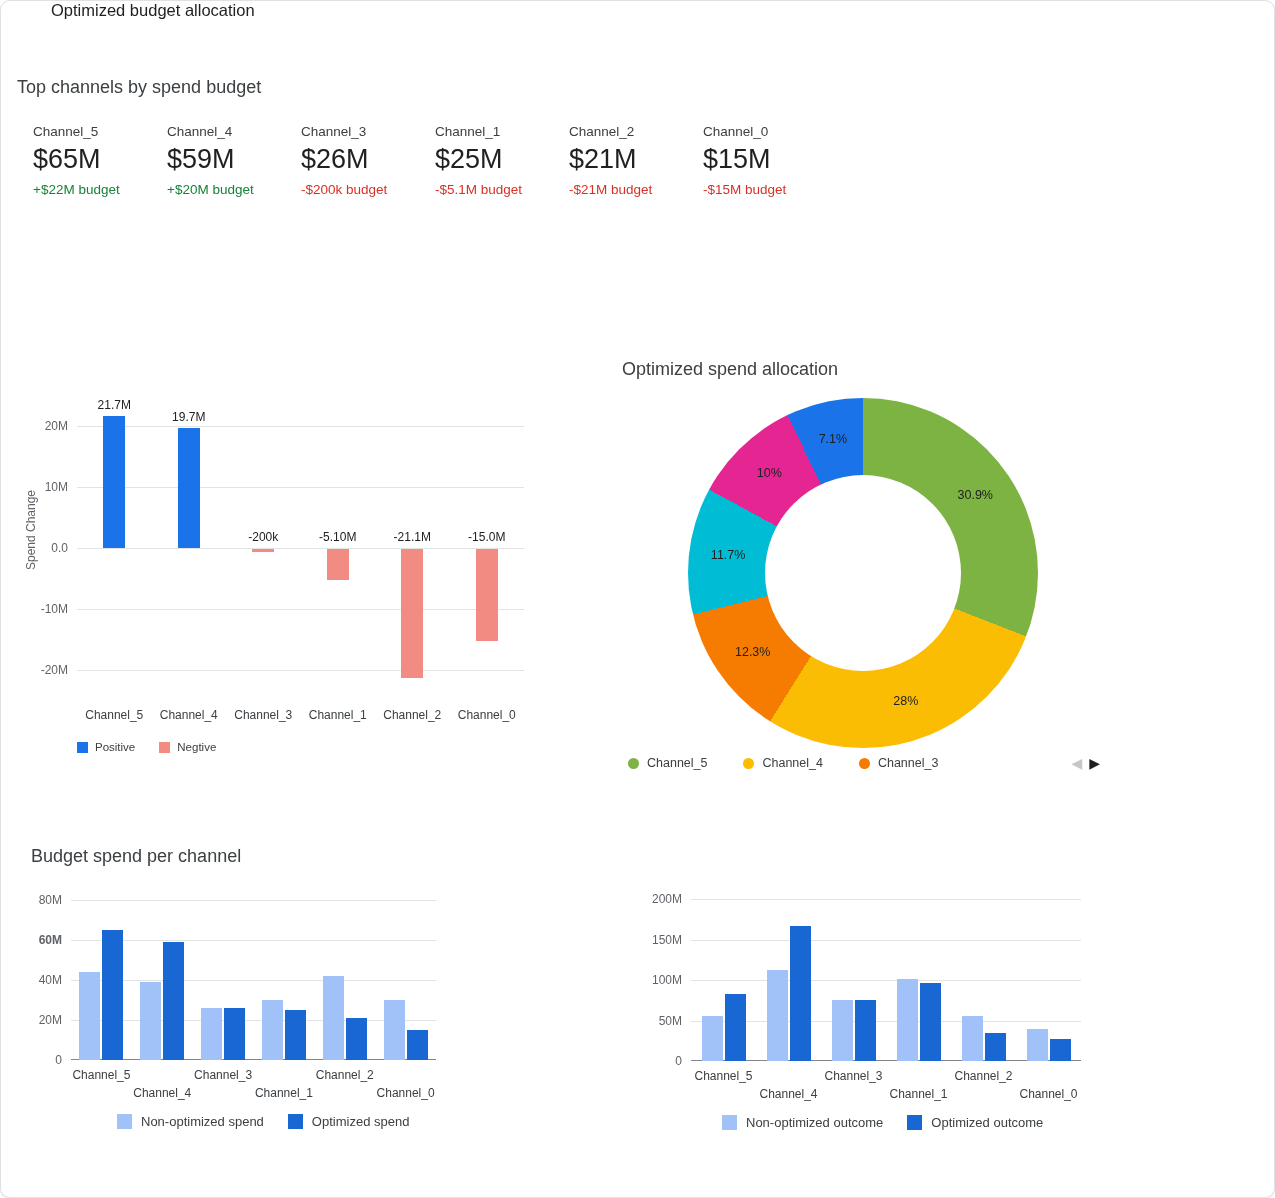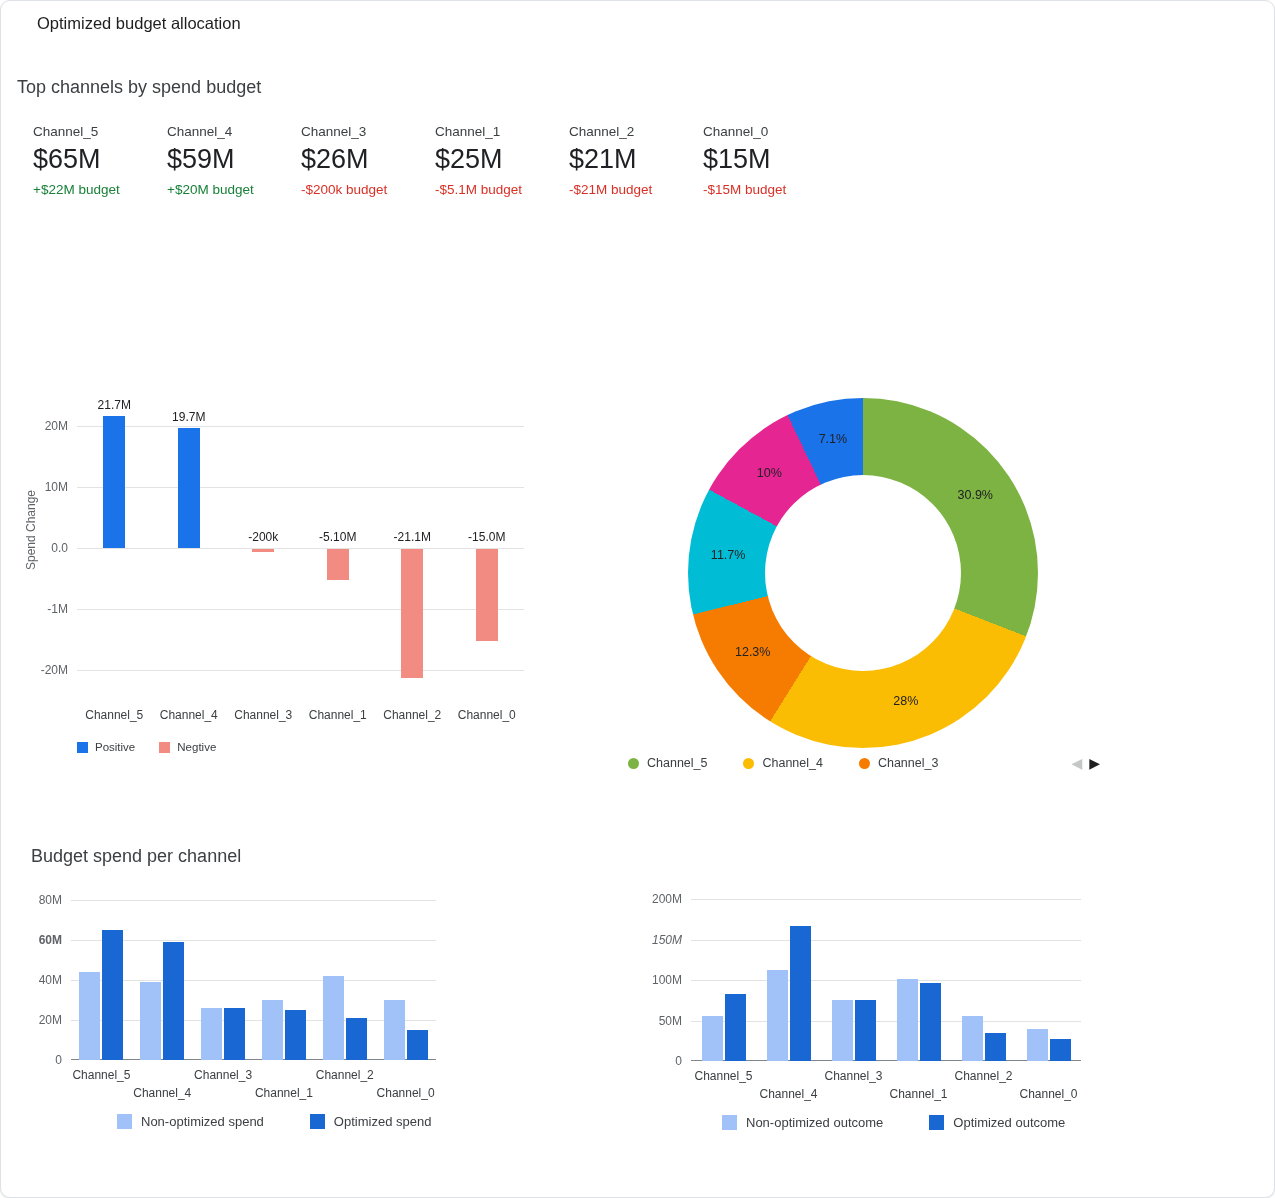--- a/index.html
+++ b/index.html
@@ -1,19 +1,19 @@
 <!DOCTYPE html>
 <html><head>
 <meta charset="utf-8">
 <style>
   *{margin:0;padding:0;box-sizing:border-box;}
   html,body{background:#fff;}
   body{font-family:"Liberation Sans",sans-serif;color:#202124;}
   .page{position:relative;width:1275px;height:1198px;background:#fff;border:1px solid #DEE1E5;border-radius:10px;overflow:hidden;box-shadow:0 1px 2px rgba(60,64,67,.12);}
-  .titlebar{height:44px;display:flex;align-items:center;padding:0 36px;}
+  .titlebar{height:44px;display:flex;padding:0 50px;}
   .page-title{font-size:16.5px;font-weight:400;color:#1F1F1F;}
   .banner{height:74px;background:#E8F0FE;display:flex;align-items:center;padding:0 28px;gap:18px;}
   .banner-icon{width:32px;height:32px;flex:none;display:flex;align-items:center;justify-content:center;}
   .banner-text{font-size:15.5px;color:#3C4043;}
   .top-channels{padding:32px 16px 0;}
   .section-title{font-size:18px;font-weight:400;color:#3C4043;}
   .cards{display:flex;padding:26px 0 0 16px;}
   .card{width:134px;flex:none;}
   .card-name{font-size:13.5px;color:#3C4043;}
   .card-value{font-size:27px;font-weight:400;color:#202124;margin-top:5px;}
@@ -26,21 +26,21 @@
   .gridline{position:absolute;left:0;right:0;height:1px;background:#E3E3E3;}
   .gridline.baseline{background:#80868B;}
   .bar{position:absolute;}
   .bar-value{position:absolute;font-size:12px;color:#202124;text-align:center;white-space:nowrap;}
   .ytick{position:absolute;font-size:12px;color:#5F6368;text-align:right;}
   .xtick{position:absolute;font-size:12px;color:#3C4043;text-align:center;white-space:nowrap;}
   .ylabel{position:absolute;font-size:12px;color:#5F6368;text-align:center;transform:rotate(-90deg);}
   .legend{position:absolute;display:flex;gap:24px;}
   .legend-item{display:flex;align-items:center;gap:7px;font-size:11.5px;color:#3C4043;white-space:nowrap;}
   .legend-swatch{width:11px;height:11px;flex:none;}
-  .legend.big{gap:46px;padding-left:40px;}
+  .legend.big{gap:24px;padding-left:40px;}
   .legend.big .legend-item{font-size:13px;gap:9px;}
   .legend.big .legend-swatch{width:15px;height:15px;}
   .donut{position:absolute;border-radius:50%;}
   .donut-hole{position:absolute;background:#fff;border-radius:50%;}
   .slice-label{position:absolute;font-size:12.5px;color:#202124;text-align:center;}
   .donut-legend-row{position:absolute;display:flex;align-items:center;justify-content:space-between;}
   .donut-legend{display:flex;gap:36px;}
   .donut-legend .legend-item{font-size:12.5px;gap:8px;}
   .dot{width:11px;height:11px;border-radius:50%;flex:none;}
   .pager{display:flex;align-items:center;gap:7px;font-size:14px;}
@@ -110,41 +110,42 @@
         <div class="bar" style="left: 249.75px; top: 154px; width: 22px; height: 31.11px; background: rgb(242, 139, 130);"></div>
         <div class="bar-value" style="left: 223.75px; top: 135px; width: 74px;">-5.10M</div>
         <div class="bar" style="left: 324.25px; top: 154px; width: 22px; height: 128.71px; background: rgb(242, 139, 130);"></div>
         <div class="bar-value" style="left: 298.25px; top: 135px; width: 74px;">-21.1M</div>
         <div class="bar" style="left: 398.75px; top: 154px; width: 22px; height: 91.5px; background: rgb(242, 139, 130);"></div>
         <div class="bar-value" style="left: 372.75px; top: 135px; width: 74px;">-15.0M</div>
       </div>
       <div class="ytick" style="left: 0px; width: 51px; top: 60px;">20M</div>
       <div class="ytick" style="left: 0px; width: 51px; top: 121px;">10M</div>
       <div class="ytick" style="left: 0px; width: 51px; top: 182px;">0.0</div>
-      <div class="ytick" style="left: 0px; width: 51px; top: 243px;">-1M</div>
+      <div class="ytick" style="left: 0px; width: 51px; top: 243px;">-10M</div>
       <div class="ytick" style="left: 0px; width: 51px; top: 304px;">-20M</div>
       <div class="xtick" style="left: 60.25px; top: 349px; width: 74px;">Channel_5</div>
       <div class="xtick" style="left: 134.75px; top: 349px; width: 74px;">Channel_4</div>
       <div class="xtick" style="left: 209.25px; top: 349px; width: 74px;">Channel_3</div>
       <div class="xtick" style="left: 283.75px; top: 349px; width: 74px;">Channel_1</div>
       <div class="xtick" style="left: 358.25px; top: 349px; width: 74px;">Channel_2</div>
       <div class="xtick" style="left: 432.75px; top: 349px; width: 74px;">Channel_0</div>
       <div class="legend" style="left: 60px; top: 382px;">
         <div class="legend-item">
           <div class="legend-swatch" style="background: rgb(26, 115, 232);"></div>
           <div class="legend-label">Positive</div>
         </div>
         <div class="legend-item">
           <div class="legend-swatch" style="background: rgb(242, 139, 130);"></div>
           <div class="legend-label">Negtive</div>
         </div>
       </div>
     </div>
 
   <div class="chart" id="chart-donut" style="left:621px;top:358px;width:482px;height:425px">
+    <div class="chart-title">Optimized spend allocation</div>
     <div class="donut-legend-row" style="left:6px;top:396px;width:472px">
       <div class="donut-legend" id="donut-legend">
           <div class="legend-item">
             <div class="dot" style="background: rgb(124, 179, 66);"></div>
             <div class="legend-label">Channel_5</div>
           </div>
           <div class="legend-item">
             <div class="dot" style="background: rgb(251, 188, 4);"></div>
             <div class="legend-label">Channel_4</div>
           </div>
@@ -228,21 +229,21 @@
         <div class="bar" style="left: 205.5px; top: 89.19px; width: 21px; height: 81.81px; background: rgb(160, 194, 249);"></div>
         <div class="bar" style="left: 228.5px; top: 93.24px; width: 21px; height: 77.76px; background: rgb(25, 103, 210);"></div>
         <div class="bar" style="left: 270.5px; top: 125.64px; width: 21px; height: 45.36px; background: rgb(160, 194, 249);"></div>
         <div class="bar" style="left: 293.5px; top: 142.65px; width: 21px; height: 28.35px; background: rgb(25, 103, 210);"></div>
         <div class="bar" style="left: 335.5px; top: 139.41px; width: 21px; height: 31.59px; background: rgb(160, 194, 249);"></div>
         <div class="bar" style="left: 358.5px; top: 149.13px; width: 21px; height: 21.87px; background: rgb(25, 103, 210);"></div>
       </div>
       <div class="ytick" style="left: 0px; width: 51px; top: 208px;">0</div>
       <div class="ytick" style="left: 0px; width: 51px; top: 167.5px;">50M</div>
       <div class="ytick" style="left: 0px; width: 51px; top: 127px;">100M</div>
-      <div class="ytick" style="left: 0px; width: 51px; top: 86.5px; font-style: italic;">150M</div>
+      <div class="ytick" style="left: 0px; width: 51px; top: 86.5px;">150M</div>
       <div class="ytick" style="left: 0px; width: 51px; top: 46px;">200M</div>
       <div class="xtick" style="left: 52.5px; top: 223px; width: 80px;">Channel_5</div>
       <div class="xtick" style="left: 117.5px; top: 241px; width: 80px;">Channel_4</div>
       <div class="xtick" style="left: 182.5px; top: 223px; width: 80px;">Channel_3</div>
       <div class="xtick" style="left: 247.5px; top: 241px; width: 80px;">Channel_1</div>
       <div class="xtick" style="left: 312.5px; top: 223px; width: 80px;">Channel_2</div>
       <div class="xtick" style="left: 377.5px; top: 241px; width: 80px;">Channel_0</div>
       <div class="legend big" style="left: 51px; top: 269px;">
         <div class="legend-item">
           <div class="legend-swatch" style="background: rgb(160, 194, 249);"></div>

